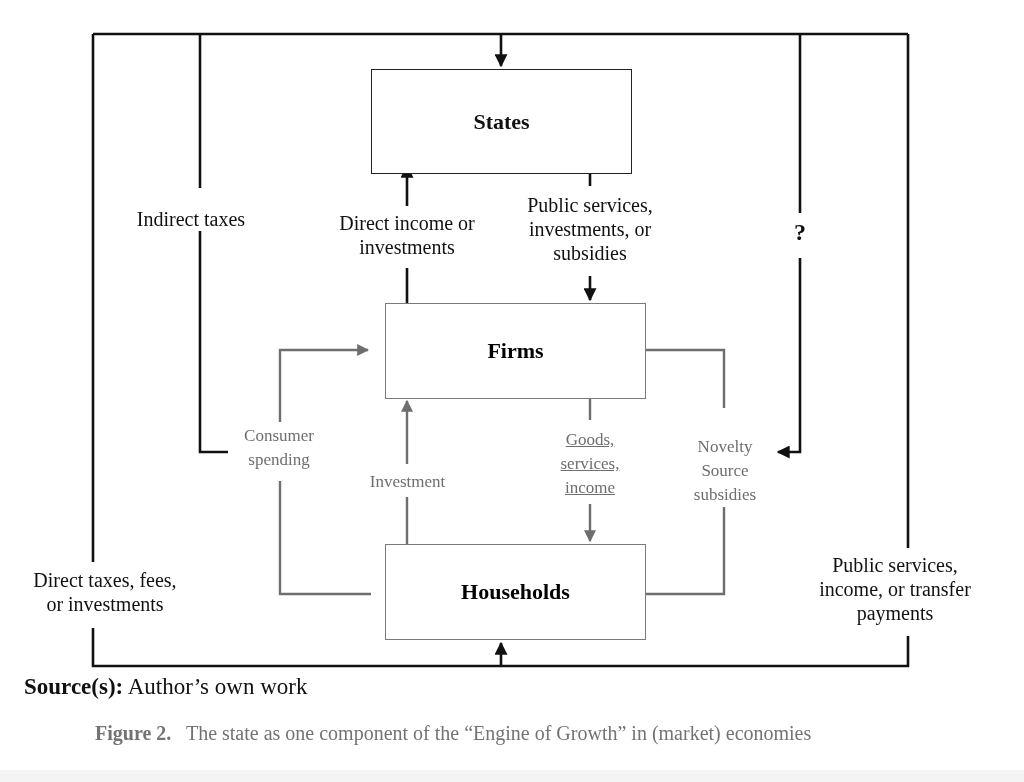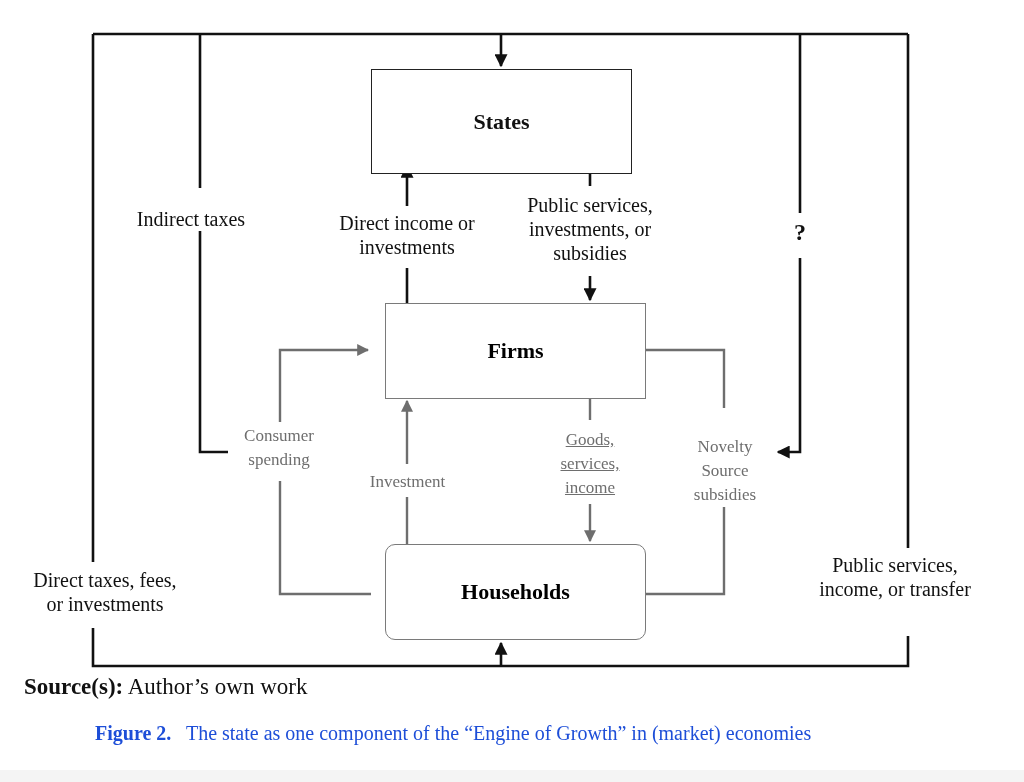--- a/index.html
+++ b/index.html
@@ -6,21 +6,21 @@
   body { width: 1024px; height: 782px; position: relative; overflow: hidden;
          font-family: "Liberation Serif", "DejaVu Serif", serif; }
   #diagram { position: absolute; left: 0; top: 0; }
   .lbl { position: absolute; text-align: center; line-height: 24px; font-size: 20px; color: #111; background: #fff; white-space: nowrap; }
   .lbl.grey { color: #6e6e6e; font-size: 17px; line-height: 24px; }
   .box { position: absolute; box-sizing: border-box; display: flex; align-items: center; justify-content: center; background: #fff; font-weight: bold; font-size: 22px; }
   .box.black { border: 1.5px solid #222; color: #111; }
   .box.grey  { border: 1.5px solid #7a7a7a; color: #000000; margin-left: 14px; }
   .source { position: absolute; left: 24px; top: 674px; font-size: 23px; color: #111; }
   .source b { font-weight: bold; }
-  .caption { position: absolute; left: 95px; top: 722px; font-size: 20px; color: #1d4ed8; }
+  .caption { position: absolute; left: 95px; top: 722px; font-size: 20px; color: #737373; }
   .caption b { font-weight: bold; margin-right: 10px; }
   .bottom-band { position: absolute; left: 0; top: 770px; width: 1024px; height: 12px; background: #f4f4f4; }
 </style>
 </head>
 <body>
 
 <svg id="diagram" width="1024" height="782" viewBox="0 0 1024 782">
   <defs>
     <marker id="ah-black" viewBox="0 0 10 10" refX="9" refY="5" markerWidth="5" markerHeight="5" orient="auto">
       <path d="M0,0 L10,5 L0,10 z" fill="#111"></path>
@@ -72,21 +72,21 @@
     <path d="M724,492 L724,594 L635,594" marker-end="url(#ah-grey)"></path>
   </g>
 </svg>
 
 <div class="box black" style="left:371px; top:69px; width:261px; height:105px;">
   <span>States</span>
 </div>
 <div class="box grey" style="left:371px; top:303px; width:261px; height:96px;">
   <span>Firms</span>
 </div>
-<div class="box grey" style="left:371px; top:544px; width:261px; height:96px;border-radius:10px;">
+<div class="box grey" style="left:371px; top:544px; width:261px; height:96px;">
   <span>Households</span>
 </div>
 
 <div class="lbl" style="left:111px; top:195px; width:160px;margin-top:12px;">
   <span>Indirect taxes</span>
 </div>
 
 <div class="lbl" style="left:322px; top:211px; width:170px;">
   <div>Direct income or</div>
   <div>investments</div>
@@ -103,20 +103,21 @@
 </div>
 
 <div class="lbl" style="left:10px; top:568px; width:190px;">
   <div>Direct taxes, fees,</div>
   <div>or investments</div>
 </div>
 
 <div class="lbl" style="left:800px; top:553px; width:190px;">
   <div>Public services,</div>
   <div>income, or transfer</div>
+  <div>payments</div>
 </div>
 
 <div class="lbl grey" style="left:230px; top:424px; width:98px;">
   <div>Consumer</div>
   <div>spending</div>
 </div>
 
 <div class="lbl grey" style="left:355px; top:470px; width:105px;">
   <span>Investment</span>
 </div>

